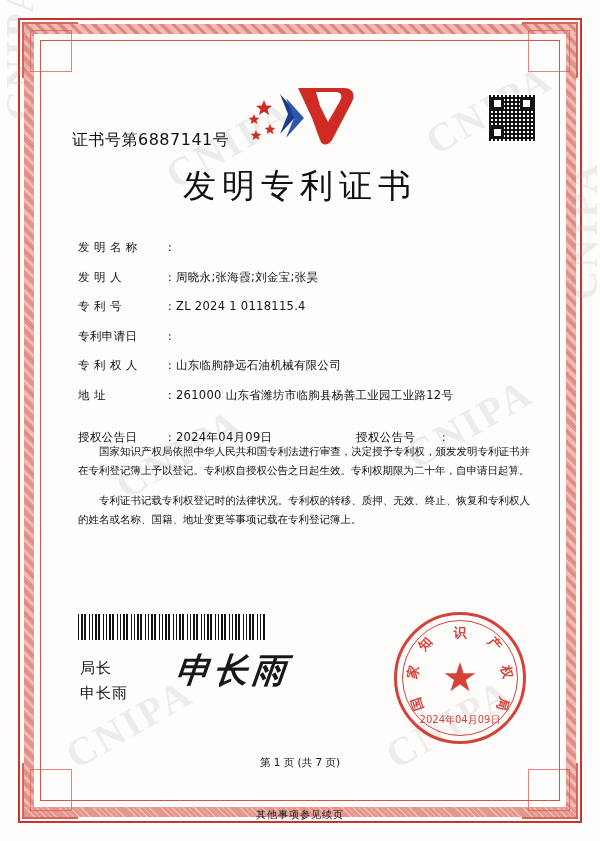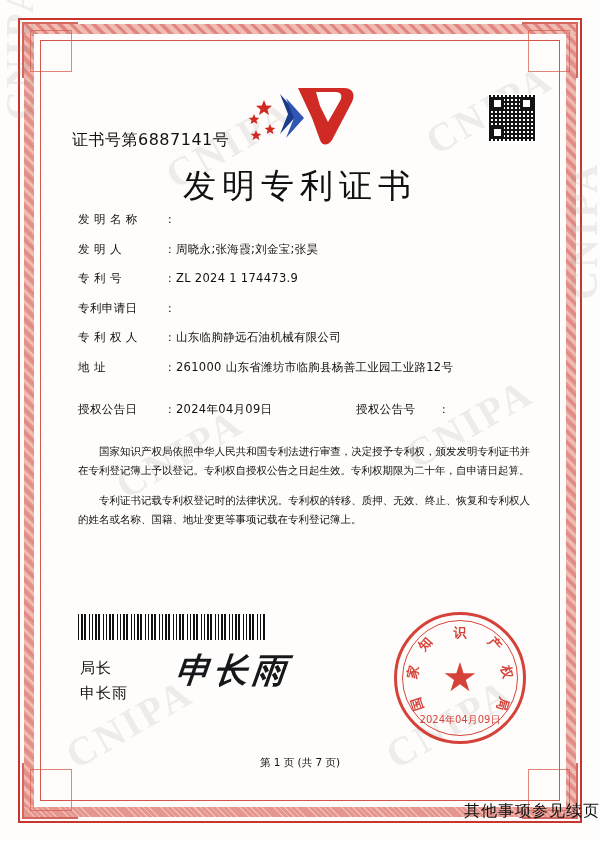--- a/index.html
+++ b/index.html
@@ -167,21 +167,21 @@
     font-family: "DejaVu Serif", "Liberation Serif", serif;
     font-size: 33px;
     font-weight: normal;
     letter-spacing: 6px;
     color: #111;
   }
 
   
   .fields {
     position: absolute;
-    left: 22px; top: 156px;
+    left: 22px; top: 184px;
     width: 450px;
     font-size: 11.5px;
     color: #111;
   }
   .row {
     display: flex;
     align-items: baseline;
     margin-bottom: 14.5px;
   }
   .label {
@@ -301,22 +301,22 @@
     top: 700px;
     text-align: center;
     font-size: 10.5px;
     color: #111;
   }
 
   .footer-note {
     position: absolute;
     left: 0; right: 0;
     bottom: 19px;
-    text-align: right;
-    font-size: 16px;
+    text-align: center;
+    font-size: 10px;
     color: #111;
     letter-spacing: 1px;
   }
 </style>
 </head>
 <body>
 
 <div class="page">
 
   <div class="border-outer"></div>
@@ -368,21 +368,21 @@
         <span class="colon">：</span>
       </div>
       <div class="row">
         <span class="label">发 明 人</span>
         <span class="colon">：</span>
         <span class="value">周晓永;张海霞;刘金宝;张昊</span>
       </div>
       <div class="row">
         <span class="label">专 利 号</span>
         <span class="colon">：</span>
-        <span class="value">ZL 2024 1 174473.9</span>
+        <span class="value">ZL 2024 1 0118115.4</span>
       </div>
       <div class="row">
         <span class="label">专利申请日</span>
         <span class="colon">：</span>
       </div>
       <div class="row">
         <span class="label">专 利 权 人</span>
         <span class="colon">：</span>
         <span class="value">山东临朐静远石油机械有限公司</span>
       </div>

